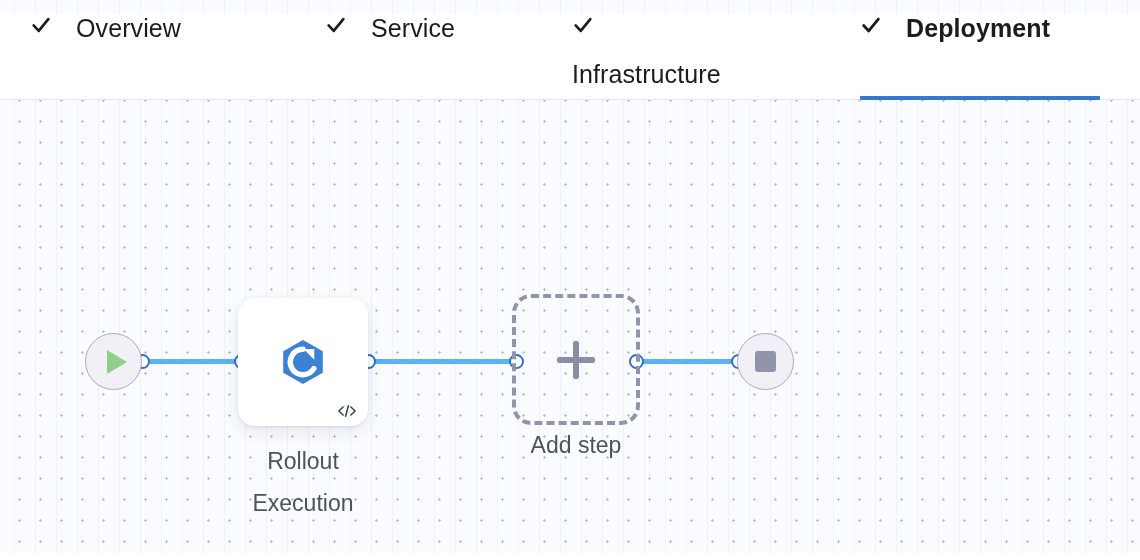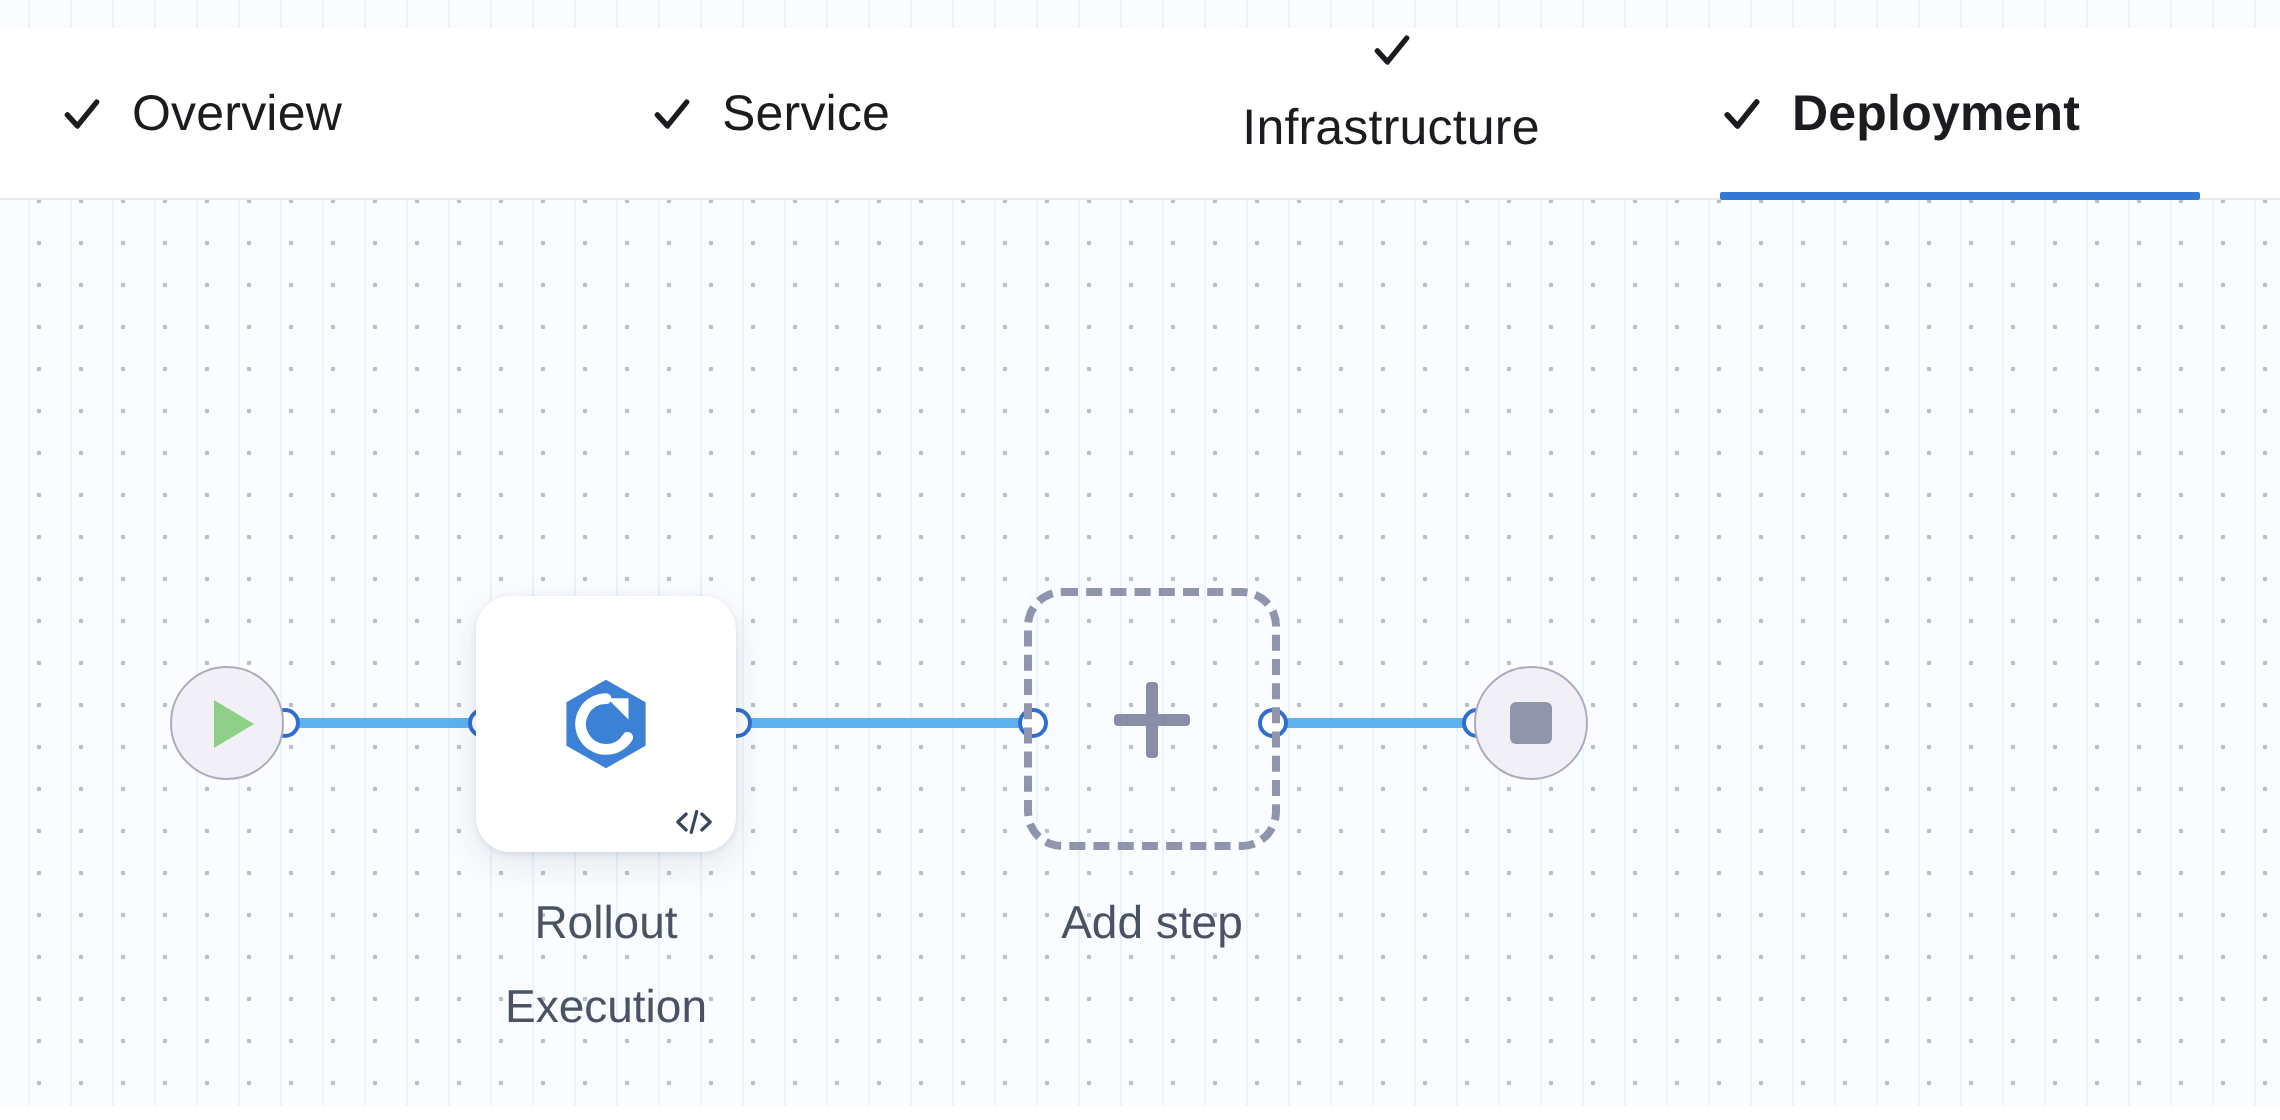--- a/index.html
+++ b/index.html
@@ -48,22 +48,21 @@
     background: #ffffff;
     border-bottom: 1px solid #e8e8ec;
     box-sizing: border-box;
     display: flex;
     align-items: center;
   }
   .tab {
     position: absolute;
     height: 85px;
     display: flex;
-    align-items: center;
-    gap: 14px;
+    gap: 24px;
     box-sizing: border-box;
     cursor: pointer;
     user-select: none;
   }
   .tab .check {
     display: block;
     width: 22px;
     height: 22px;
     flex: 0 0 auto;
     color: #1b1c1f;
@@ -199,21 +198,21 @@
   .node-label {
     position: absolute;
     text-align: center;
     font-size: 23px;
     line-height: 42px;
     color: #4a5264;
     white-space: pre-line;
     user-select: none;
   }
   #label-step { left: 201px; top: 340px; width: 204px; }
-  #label-add  { left: 474px; top: 340px; width: 204px; }
+  #label-add  { left: 474px; top: 324px; width: 204px; }
 </style>
 </head>
 <body>
 
 <div id="app">
 
   <div class="tabbar">
 
     <div class="tab" id="tab-0">
       <span class="check">

